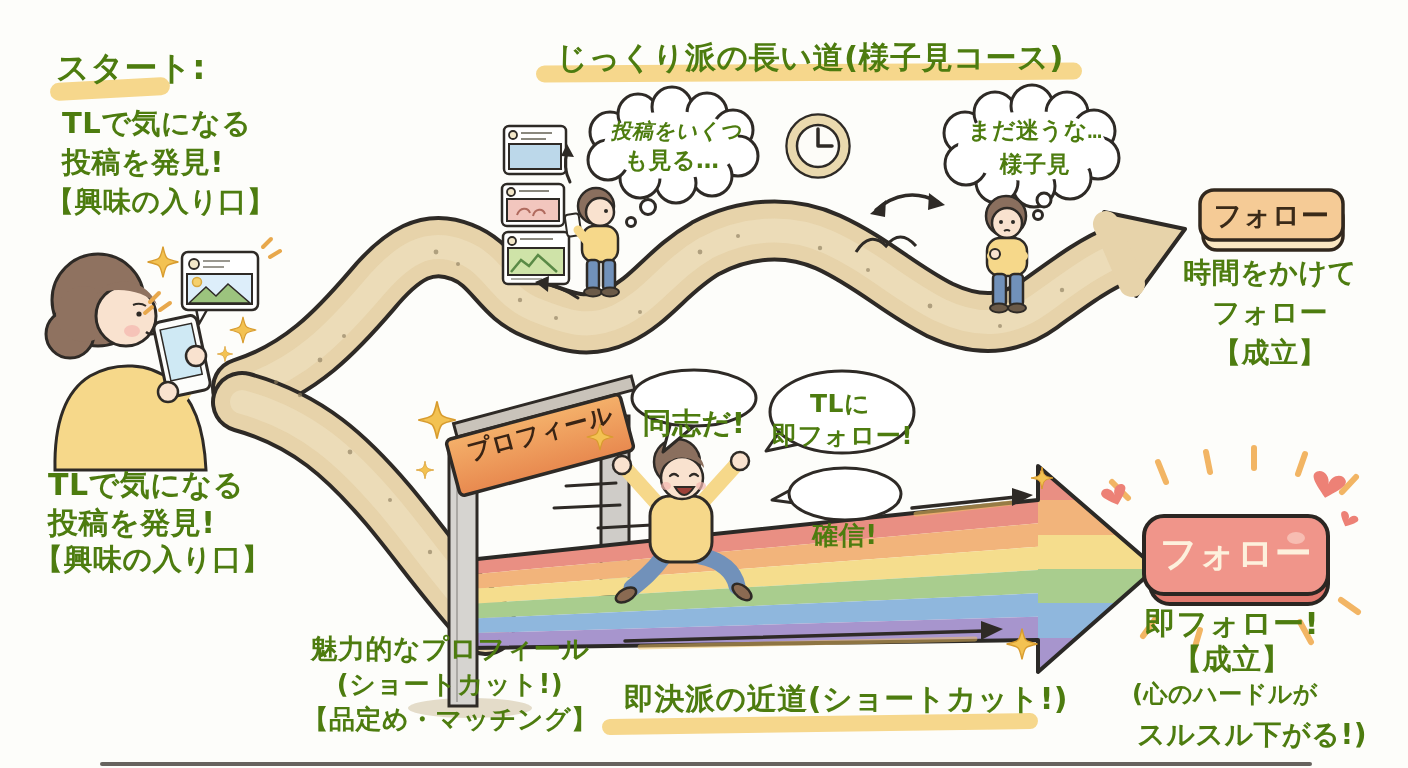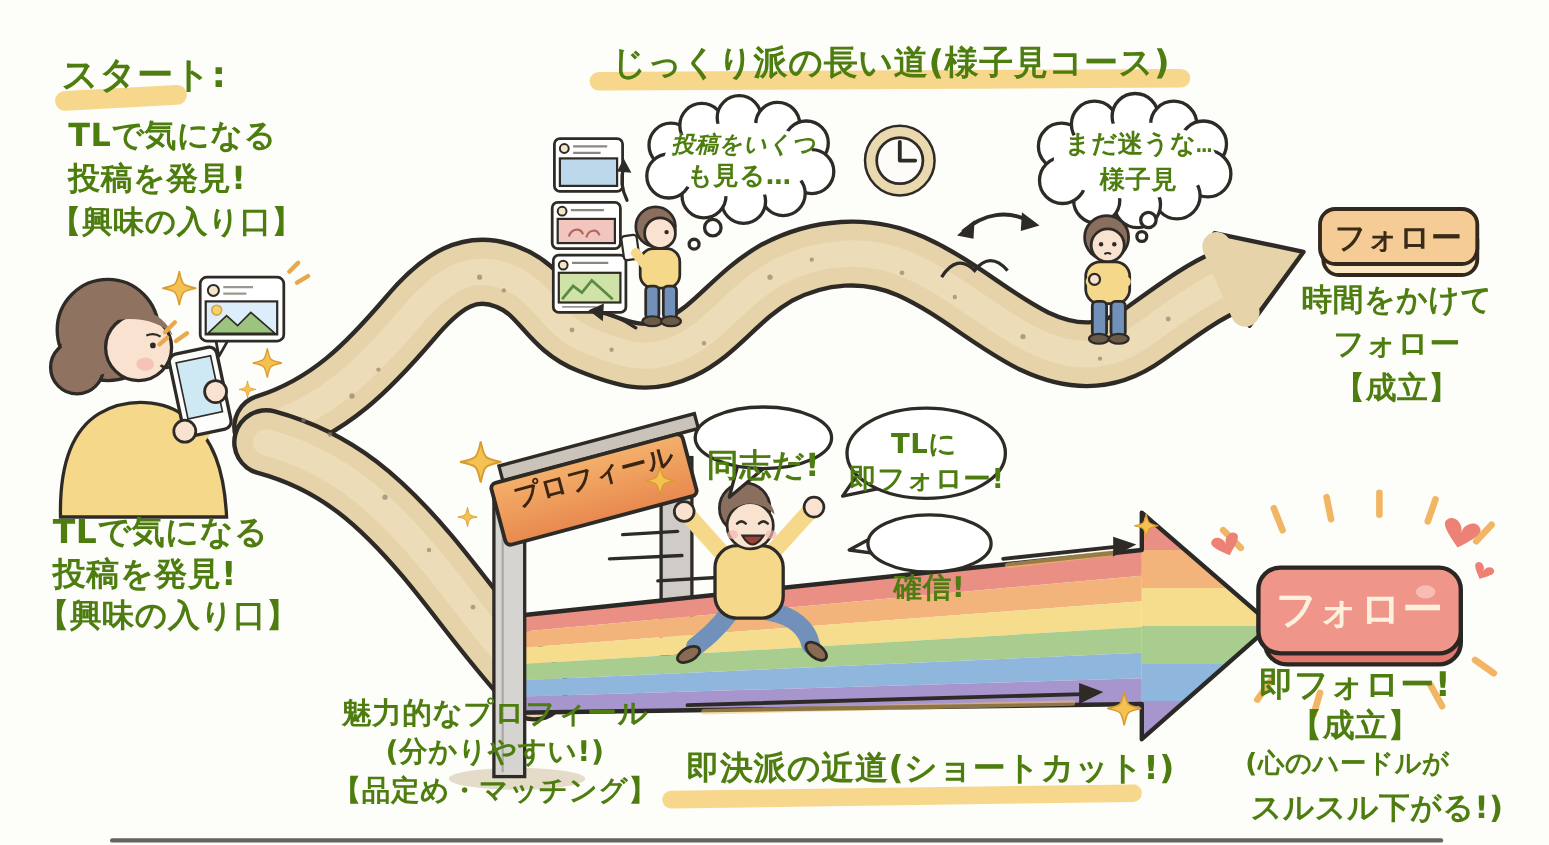--- a/index.html
+++ b/index.html
@@ -355,21 +355,21 @@
 <div class="txt ctr" style="left:1170px;top:338px;width:200px;font-size:28px;">【成立】</div>
 
 <div class="txt ctr" style="left:465px;top:420px;width:150px;font-size:24px;color:#3a2414;transform:rotate(-15deg);">プロフィール</div>
 
 <div class="txt ctr" style="left:634px;top:384px;width:120px;font-size:29px;margin-top:24px;">同志だ!</div>
 <div class="txt ctr" style="left:772px;top:390px;width:136px;font-size:25px;">TLに</div>
 <div class="txt ctr" style="left:772px;top:422px;width:140px;font-size:25px;">即フォロー!</div>
 <div class="txt ctr" style="left:785px;top:481px;width:120px;font-size:26px;margin-top:40px;">確信!</div>
 
 <div class="txt ctr" style="left:300px;top:634px;width:300px;font-size:27px;">魅力的なプロフィール</div>
-<div class="txt ctr" style="left:300px;top:670px;width:300px;font-size:26px;">(分かりやすい!)</div>
+<div class="txt ctr" style="left:300px;top:670px;width:300px;font-size:26px;">(ショートカット!)</div>
 <div class="txt ctr" style="left:300px;top:705px;width:300px;font-size:26px;text-align:center;">【品定め・マッチング】</div>
 
 <div class="txt ctr" style="left:600px;top:682px;width:440px;font-size:30px;margin-left:24px;">即決派の近道(ショートカット!)</div>
 
 <div class="txt ctr" style="left:1144px;top:534px;width:184px;font-size:37px;color:#fdf1dd;">フォロー</div>
 <div class="txt ctr" style="left:1082px;top:606px;width:300px;font-size:31px;">即フォロー!</div>
 <div class="txt ctr" style="left:1082px;top:644px;width:300px;font-size:29px;">【成立】</div>
 <div class="txt ctr" style="left:1075px;top:681px;width:300px;font-size:24px;">(心のハードルが</div>
 <div class="txt ctr" style="left:1102px;top:720px;width:300px;font-size:28px;">スルスル下がる!)</div>
 

